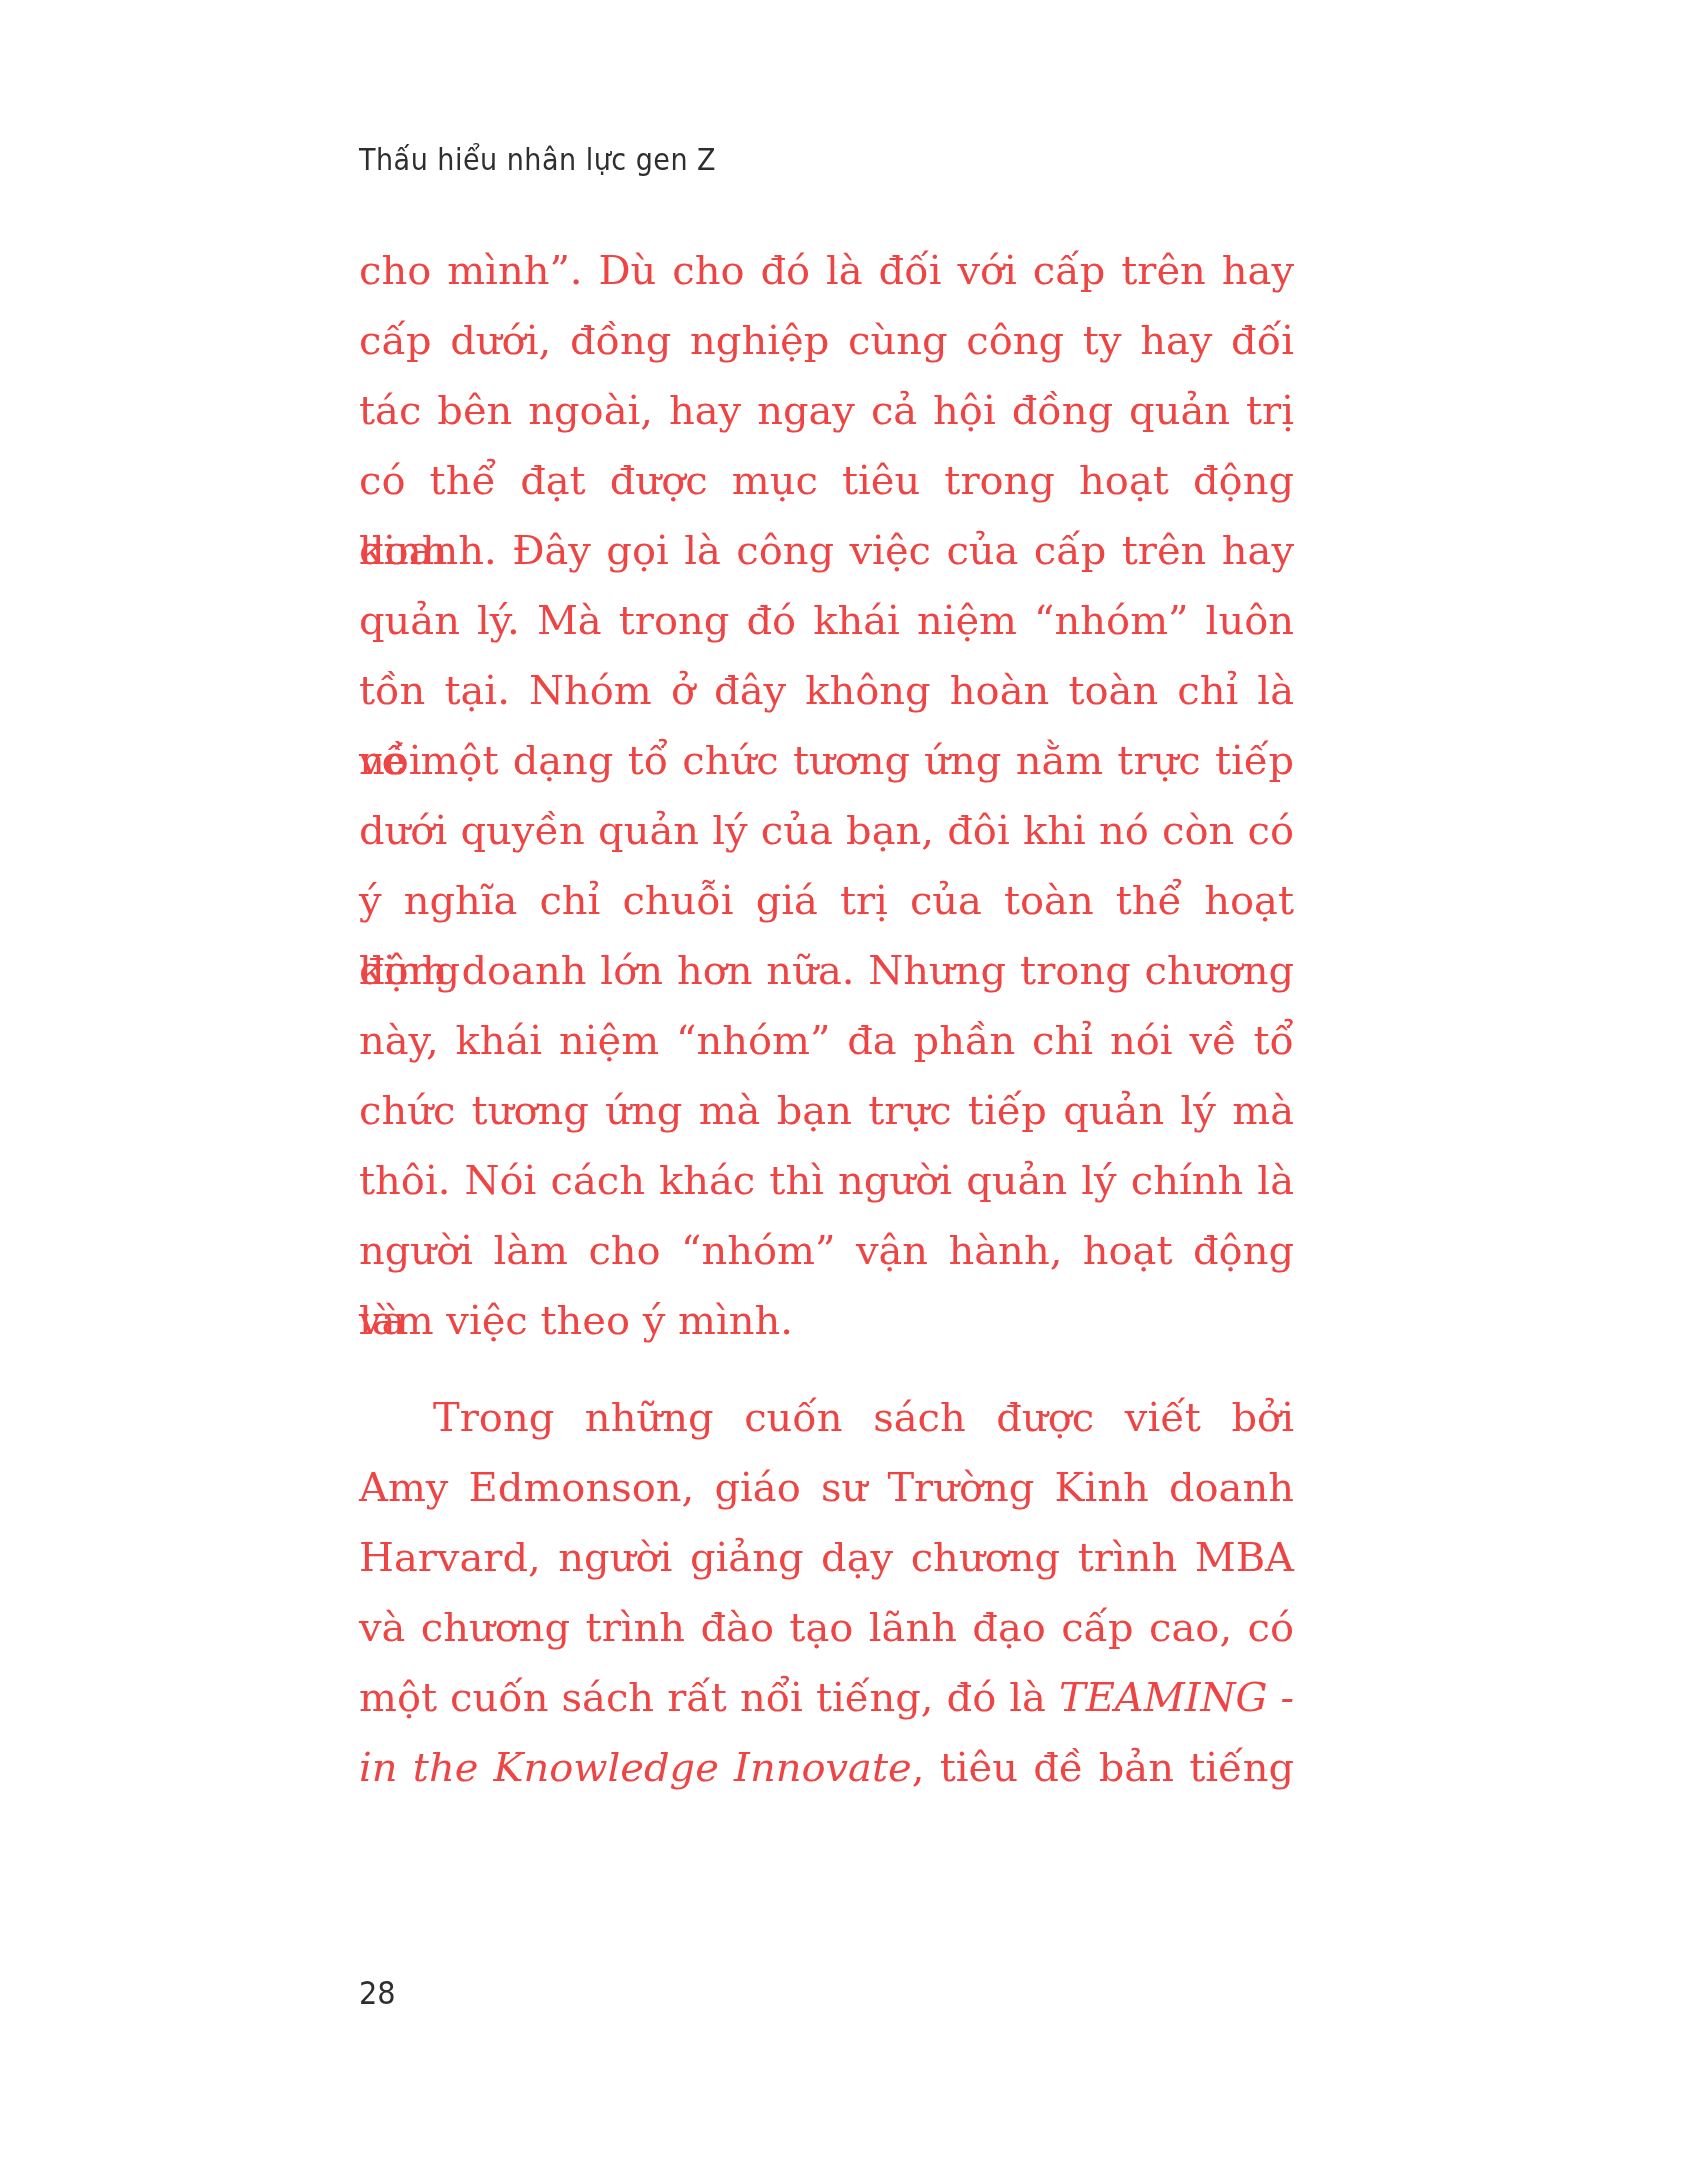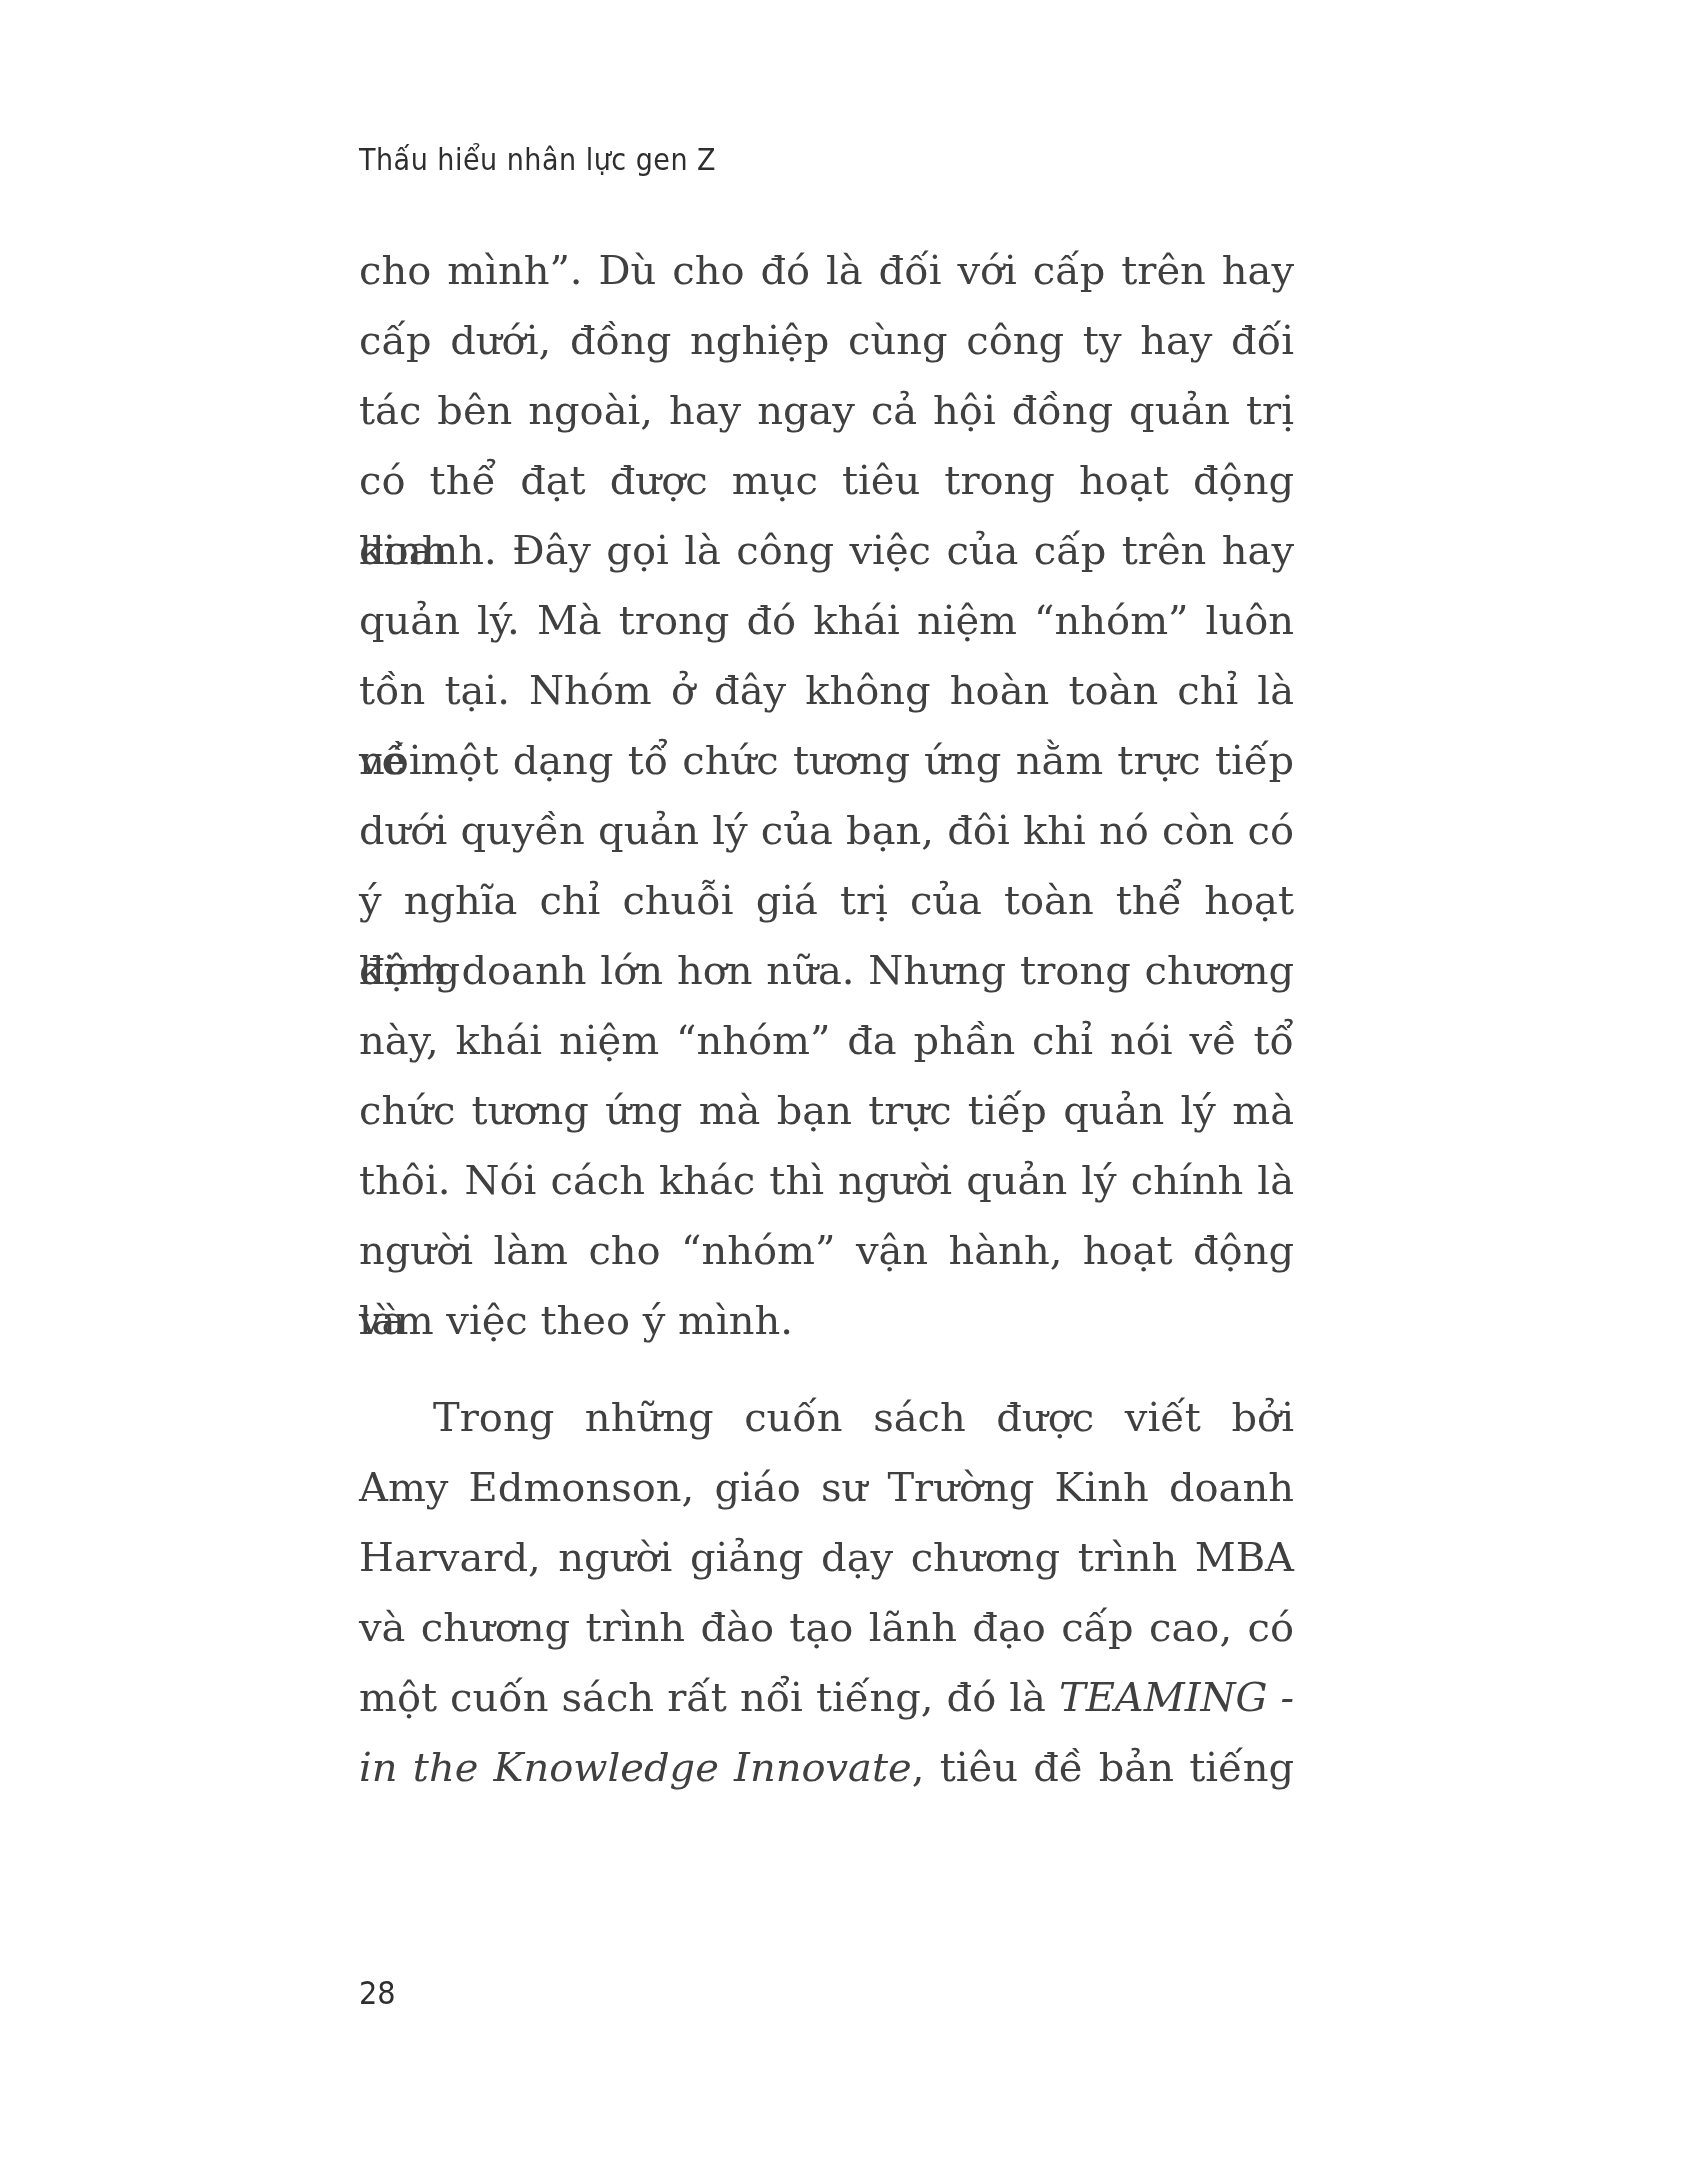--- a/index.html
+++ b/index.html
@@ -25,21 +25,21 @@
     letter-spacing: 0.5px;
     color: #2e2e2e;
   }
   .text-block {
     position: absolute;
     left: 359px;
     top: 235px;
     width: 935px;
     font-family: "DejaVu Serif", "Liberation Serif", serif;
     font-size: 40px;
-    color: #404040;
+    color: #ef4444;
   }
   .para { margin: 0; padding: 0; }
   .para + .para { margin-top: 27px; }
   .line {
     height: 70px;
     line-height: 70px;
     text-align: justify;
     overflow: visible;
   }
   .line.jl { text-align-last: justify; }

